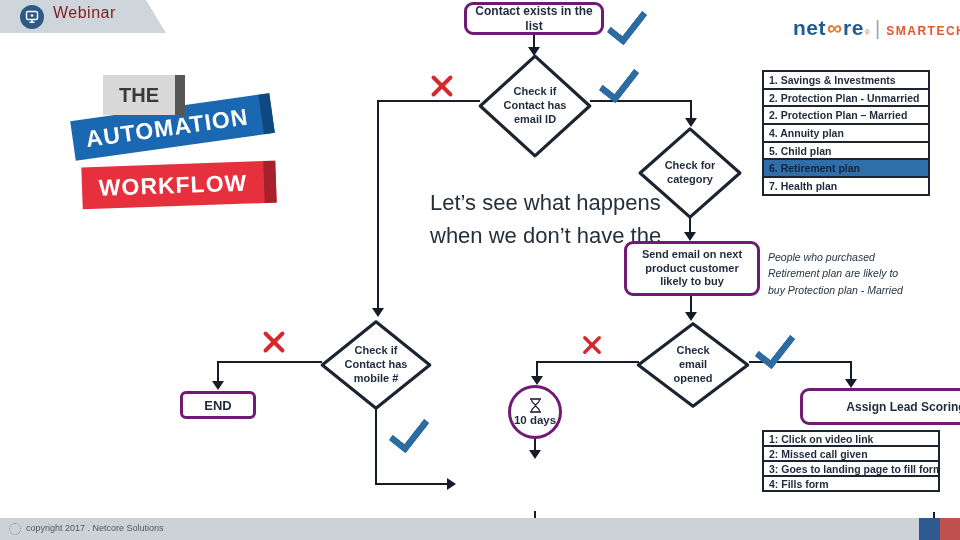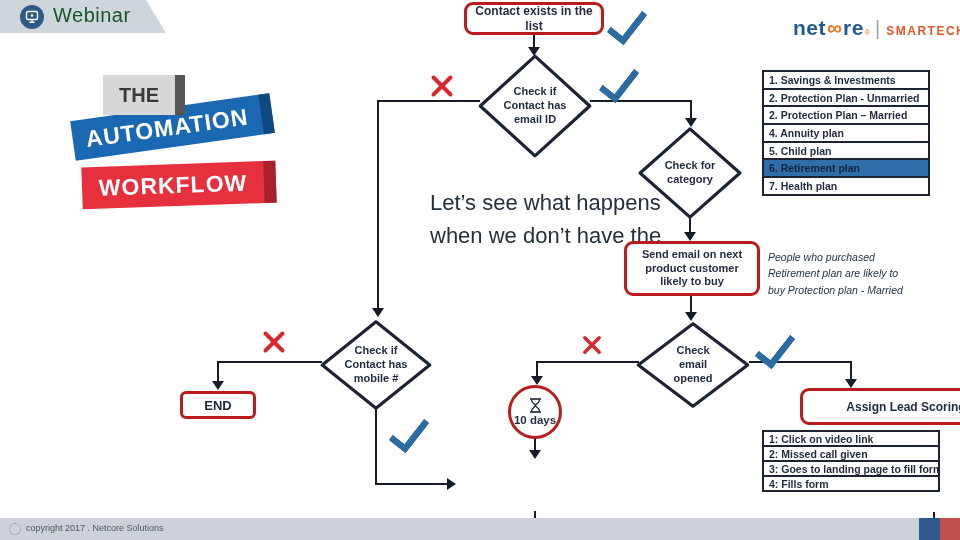--- a/index.html
+++ b/index.html
@@ -5,21 +5,21 @@
   html,body{margin:0;padding:0;background:#fff;}
   .slide{position:relative;width:960px;height:540px;overflow:hidden;background:#ffffff;
          font-family:"Liberation Sans",sans-serif;}
   .abs{position:absolute;}
 
   
   .banner{left:0;top:0;width:166px;height:33px;background:#cfd6db;
           clip-path:polygon(0 0,146px 0,166px 100%,0 100%);}
   .webinar-circ{left:20px;top:5px;width:24px;height:24px;border-radius:50%;background:#2d5a87;
                 display:flex;align-items:center;justify-content:center;}
-  .webinar-txt{left:53px;top:4px;font-size:20px;color:#14532d;letter-spacing:.5px;}
+  .webinar-txt{left:53px;top:4px;font-size:16px;color:#7f1d1d;letter-spacing:.5px;}
 
   .logo{left:793px;top:16px;display:flex;align-items:baseline;}
   .logo .n{font-size:21px;font-weight:bold;color:#1f5c8f;letter-spacing:.5px;}
   .logo .inf{font-size:21px;font-weight:bold;color:#e87722;margin:0 1px;}
   .logo .reg{font-size:7px;color:#e87722;vertical-align:super;margin-left:1px;}
   .logo .div{font-size:20px;color:#9aa5ad;font-weight:300;margin:0 6px 0 5px;}
   .logo .brand{font-size:12px;font-weight:bold;color:#e2572b;letter-spacing:1.5px;}
 
   
   .t-box{display:flex;align-items:center;justify-content:center;font-weight:bold;}
@@ -28,21 +28,21 @@
   .t-blue{left:72px;top:107px;width:190px;height:40px;background:#1a68b2;border-right:11px solid #10497f;
           color:#fff;font-size:23px;letter-spacing:1px;transform:rotate(-8deg);}
   .t-gray{left:103px;top:75px;width:72px;height:40px;background:#d8d8d8;border-right:10px solid #565656;
           color:#3a3a3a;font-size:20px;}
 
   
   .headline{left:430px;top:186px;width:310px;font-size:22px;color:#26303b;line-height:1.5;}
   .note{left:768px;top:249px;width:175px;font-size:10.5px;font-style:italic;color:#253442;line-height:1.55;}
 
   
-  .node{background:#fff;border:3px solid #b91c1c;display:flex;align-items:center;justify-content:center;
+  .node{background:#fff;border:3px solid #701a75;display:flex;align-items:center;justify-content:center;
         text-align:center;font-weight:bold;color:#1f2a3c;box-sizing:border-box;}
   .r8{border-radius:9px;} .r6{border-radius:6px;}
   .diamond svg{position:absolute;left:0;top:0;width:100%;height:100%;overflow:visible;}
   .diamond polygon{fill:#fff;stroke:#1b2430;stroke-width:3.2;vector-effect:non-scaling-stroke;stroke-linejoin:round;}
   .dtext{position:absolute;left:50%;top:50%;transform:translate(-50%,-50%);width:80px;text-align:center;
          font-weight:bold;color:#1f2a3c;font-size:11px;line-height:1.25;}
   .circle{border-radius:50%;flex-direction:column;}
 
   
   .hline,.vline{background:#161d28;}

